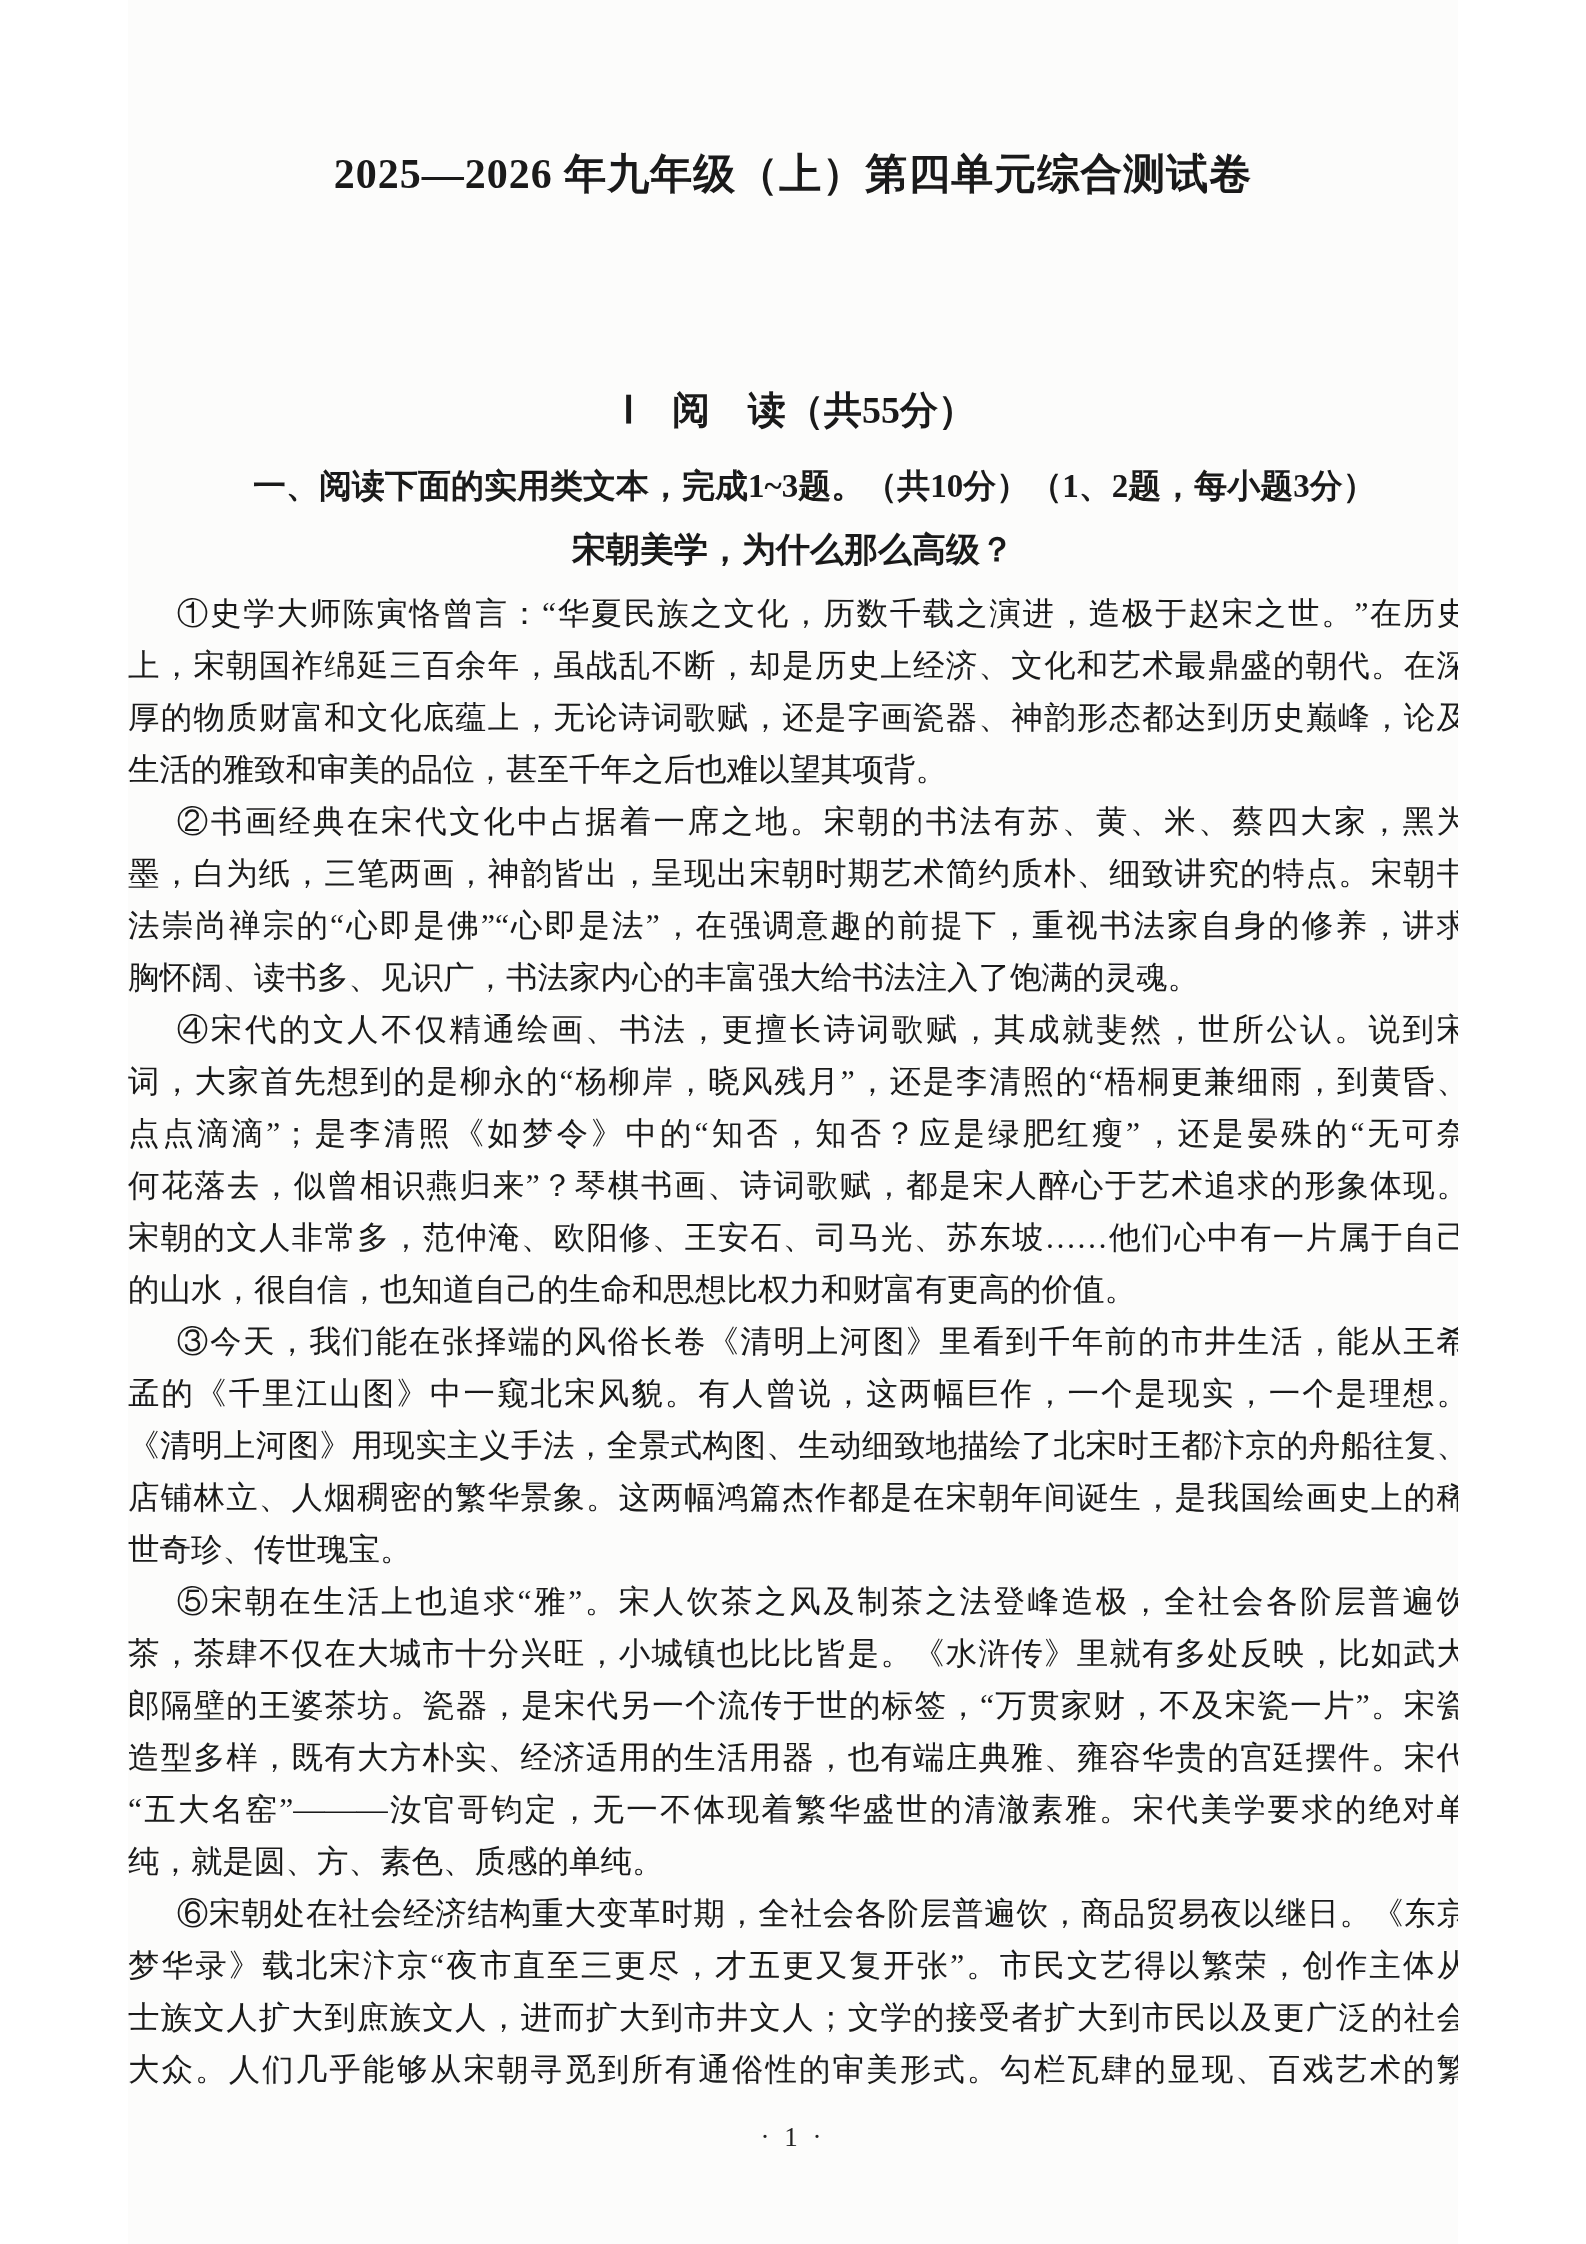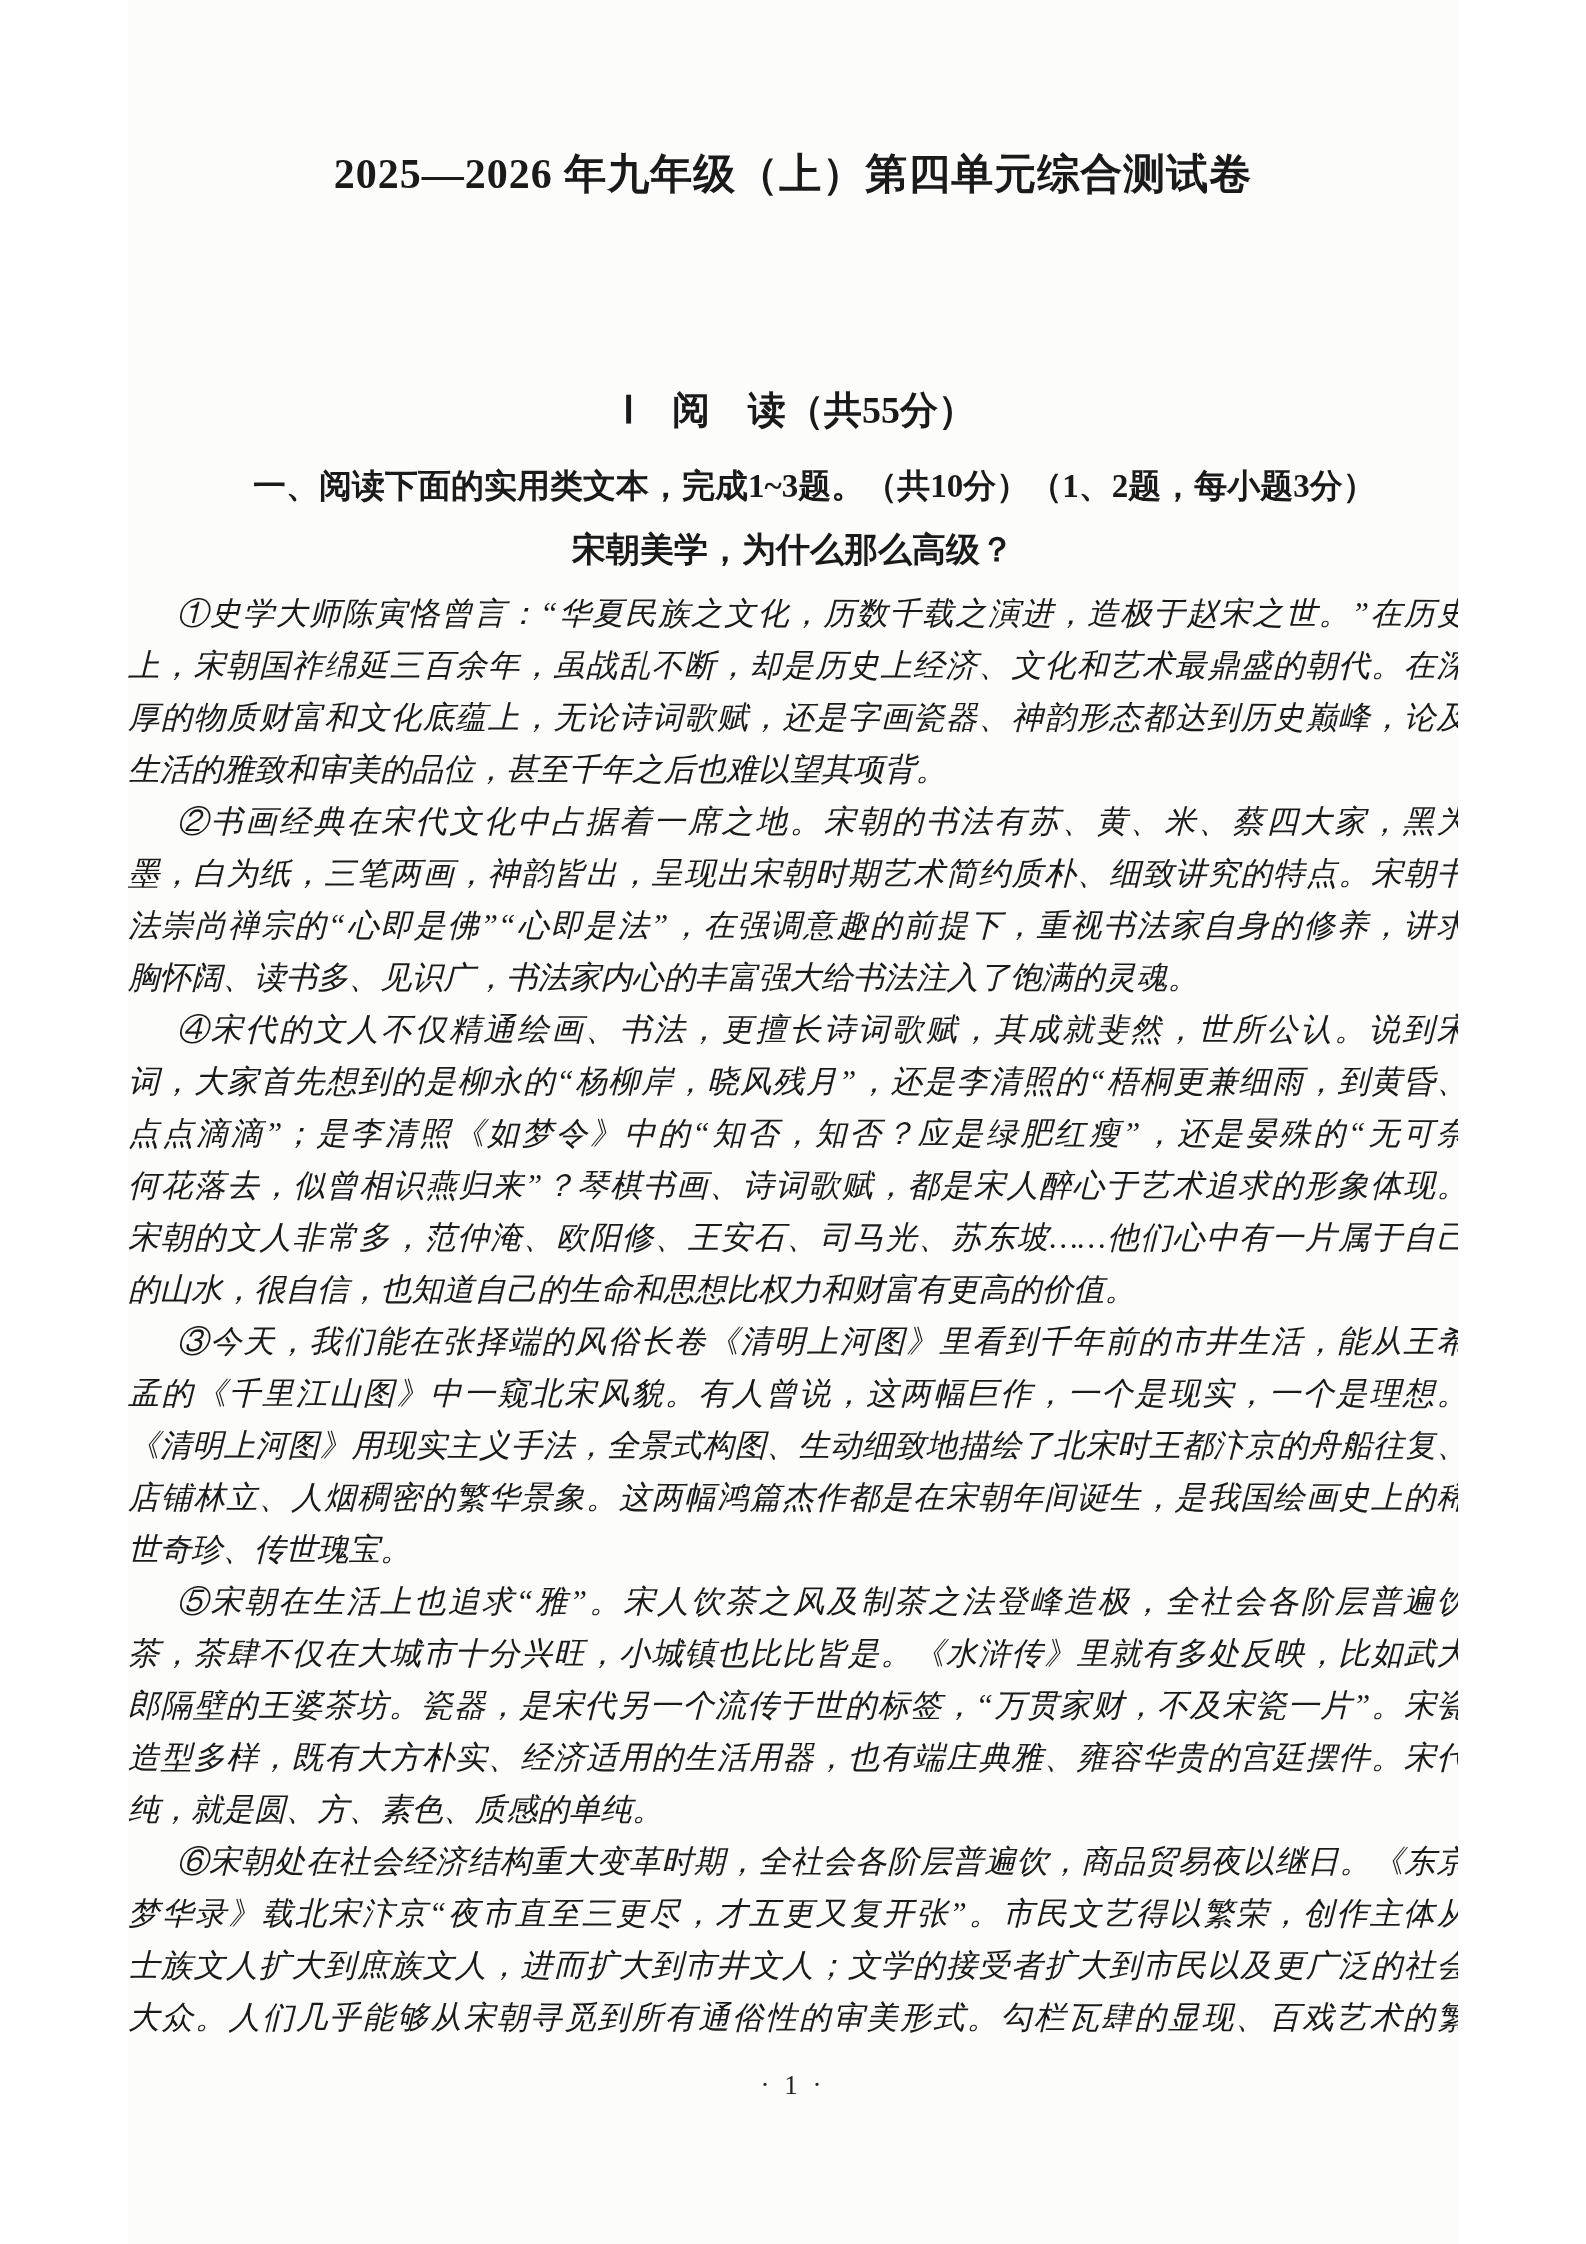--- a/index.html
+++ b/index.html
@@ -48,21 +48,20 @@
   }
   .article-body {
     margin: 14px auto 0;
     width: 1340px;
   }
   .line {
     font-size: 31.5px;
     line-height: 52px;
     text-align: justify;
     white-space: normal;
-    font-style: italic;
   }
   .line.fill { text-align-last: justify; }
   .line.first { text-indent: 1.55em; }
   .page-footer {
     margin-top: 26px;
     text-align: center;
     font-size: 27px;
     line-height: 30px;
     letter-spacing: 4px;
     color: #222;
@@ -102,20 +101,21 @@
         <div class="line fill">孟的《千里江山图》中一窥北宋风貌。有人曾说，这两幅巨作，一个是现实，一个是理想。</div>
         <div class="line fill">《清明上河图》用现实主义手法，全景式构图、生动细致地描绘了北宋时王都汴京的舟船往复、</div>
         <div class="line fill">店铺林立、人烟稠密的繁华景象。这两幅鸿篇杰作都是在宋朝年间诞生，是我国绘画史上的稀</div>
         <div class="line">世奇珍、传世瑰宝。</div>
       </div>
       <div>
         <div class="line first fill">⑤宋朝在生活上也追求“雅”。宋人饮茶之风及制茶之法登峰造极，全社会各阶层普遍饮</div>
         <div class="line fill">茶，茶肆不仅在大城市十分兴旺，小城镇也比比皆是。《水浒传》里就有多处反映，比如武大</div>
         <div class="line fill">郎隔壁的王婆茶坊。瓷器，是宋代另一个流传于世的标签，“万贯家财，不及宋瓷一片”。宋瓷</div>
         <div class="line fill">造型多样，既有大方朴实、经济适用的生活用器，也有端庄典雅、雍容华贵的宫廷摆件。宋代</div>
+        <div class="line fill">“五大名窑”———汝官哥钧定，无一不体现着繁华盛世的清澈素雅。宋代美学要求的绝对单</div>
         <div class="line">纯，就是圆、方、素色、质感的单纯。</div>
       </div>
       <div>
         <div class="line first fill">⑥宋朝处在社会经济结构重大变革时期，全社会各阶层普遍饮，商品贸易夜以继日。《东京</div>
         <div class="line fill">梦华录》载北宋汴京“夜市直至三更尽，才五更又复开张”。市民文艺得以繁荣，创作主体从</div>
         <div class="line fill">士族文人扩大到庶族文人，进而扩大到市井文人；文学的接受者扩大到市民以及更广泛的社会</div>
         <div class="line fill">大众。人们几乎能够从宋朝寻觅到所有通俗性的审美形式。勾栏瓦肆的显现、百戏艺术的繁</div>
       </div>
     </div>
   <div class="page-footer">· 1 ·</div>

